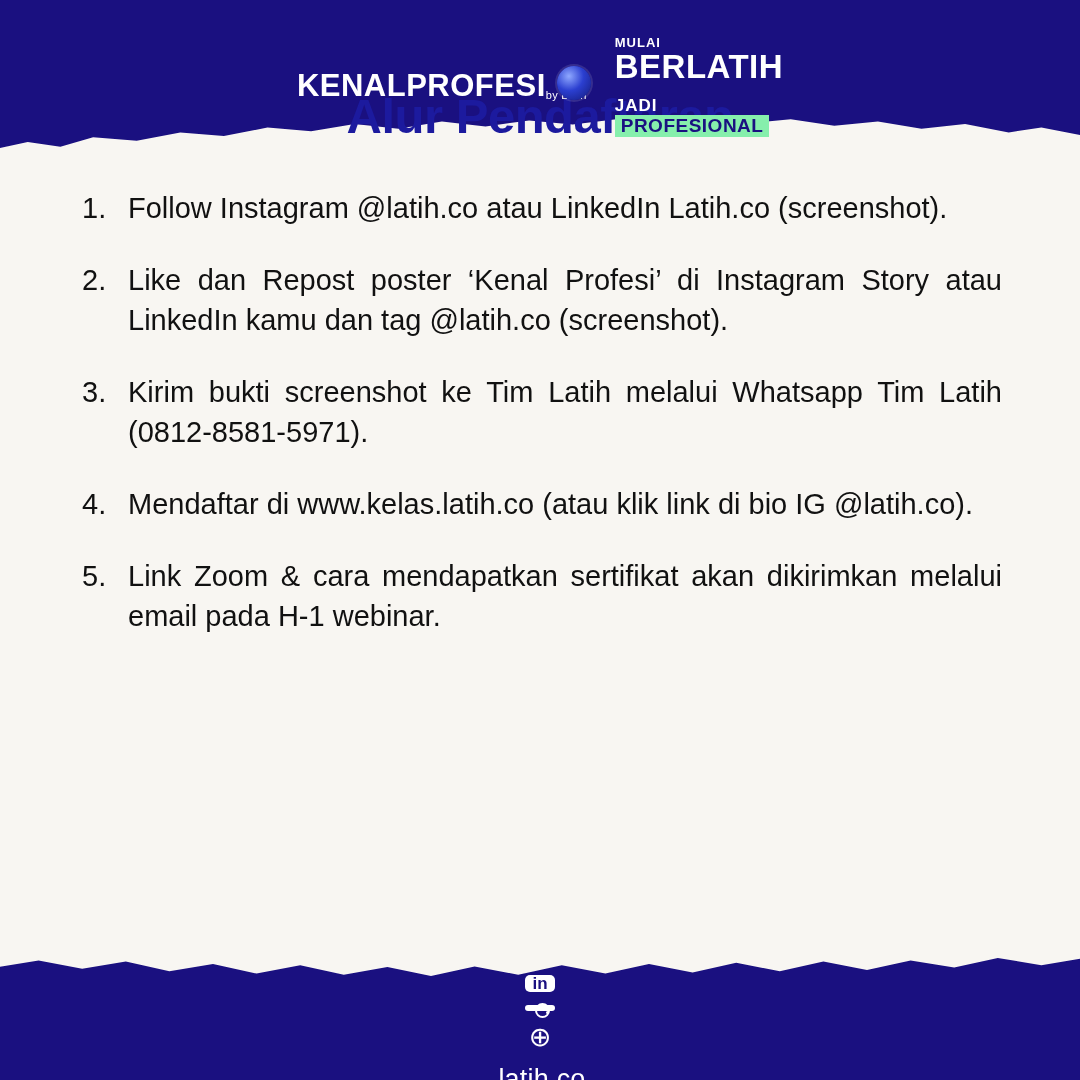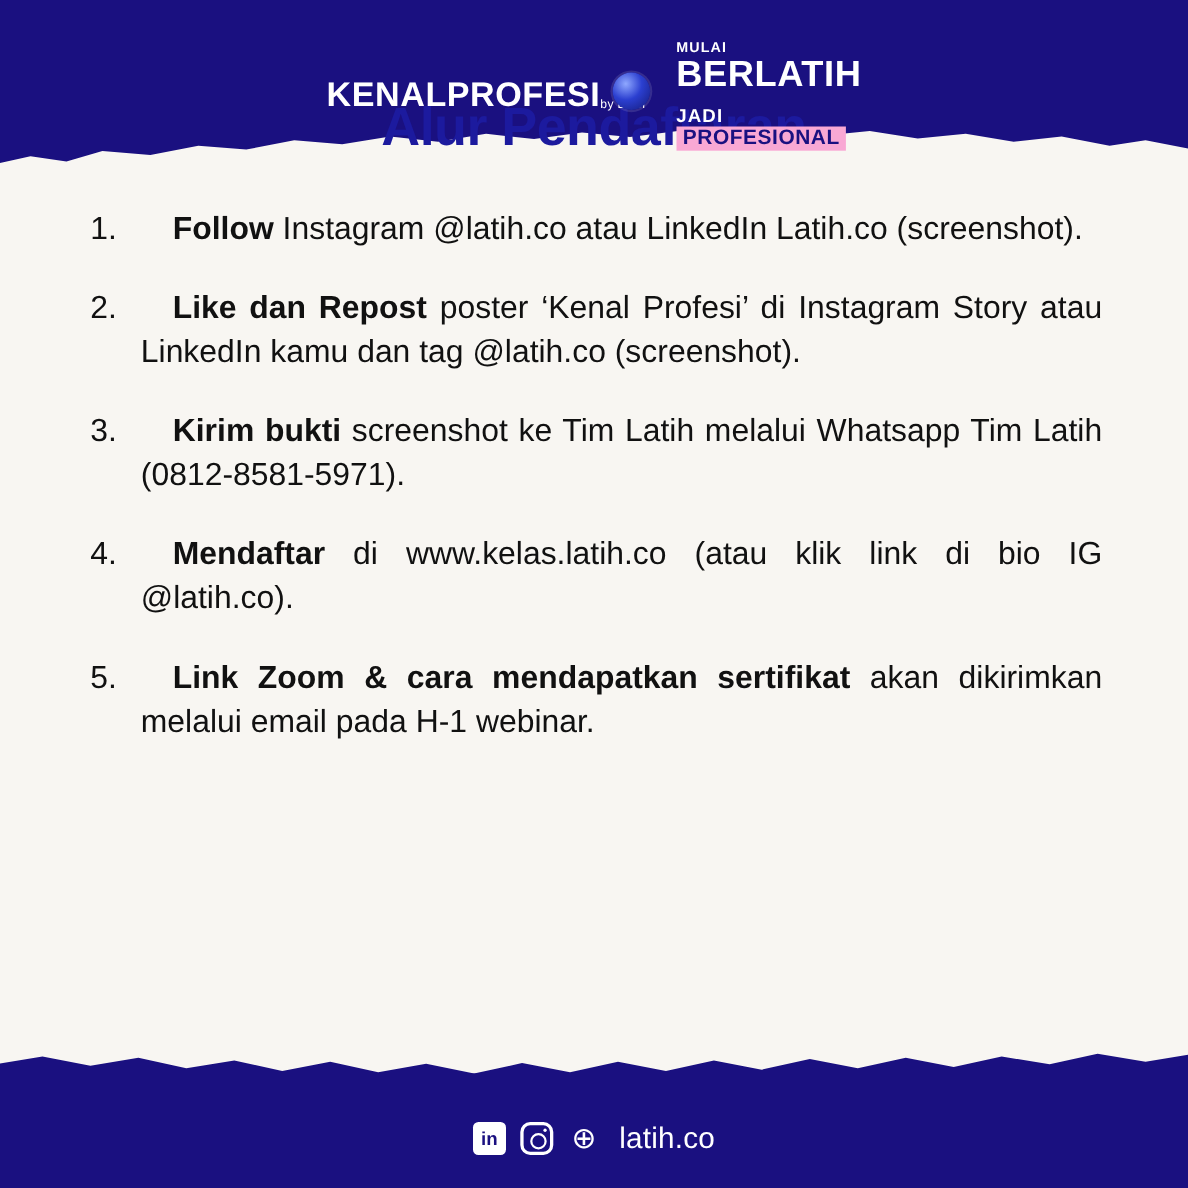--- a/index.html
+++ b/index.html
@@ -75,21 +75,21 @@
     margin-top: 1px;
   }
   .logo-right .r3 {
     color: #ffffff;
     font-size: 17px;
     font-weight: bold;
     letter-spacing: 1px;
     margin-top: 14px;
   }
   .logo-right .r4 {
-    background: #f9a8d4;
+    background: #86efac;
     color: #1a1080;
     font-size: 19px;
     font-weight: bold;
     letter-spacing: 0.5px;
     padding: 1px 6px 2px 6px;
     margin-top: 1px;
   }
 
   
   .sheet {
@@ -145,32 +145,33 @@
     margin-bottom: 32px;
     text-align: justify;
     text-justify: inter-word;
   }
   ol.steps li .num {
     position: absolute;
     left: 4px; top: 0;
     font-size: 29px;
     color: #111111;
   }
-  ol.steps li b { font-weight: bold; margin-left: 29px; }
+  ol.steps li b { font-weight: normal; }
 
   
   .footer {
     position: absolute;
     bottom: 22px; left: 0; right: 0;
     height: 46px;
     display: flex;
     justify-content: center;
     align-items: center;
     gap: 13px;
     z-index: 5;
+    flex-direction: column;
   }
   .footer .ic {
     width: 30px; height: 30px;
     display: flex; align-items: center; justify-content: center;
   }
   .ic-li {
     background: #ffffff;
     border-radius: 5px;
     color: #1a1080;
     font-weight: bold;

